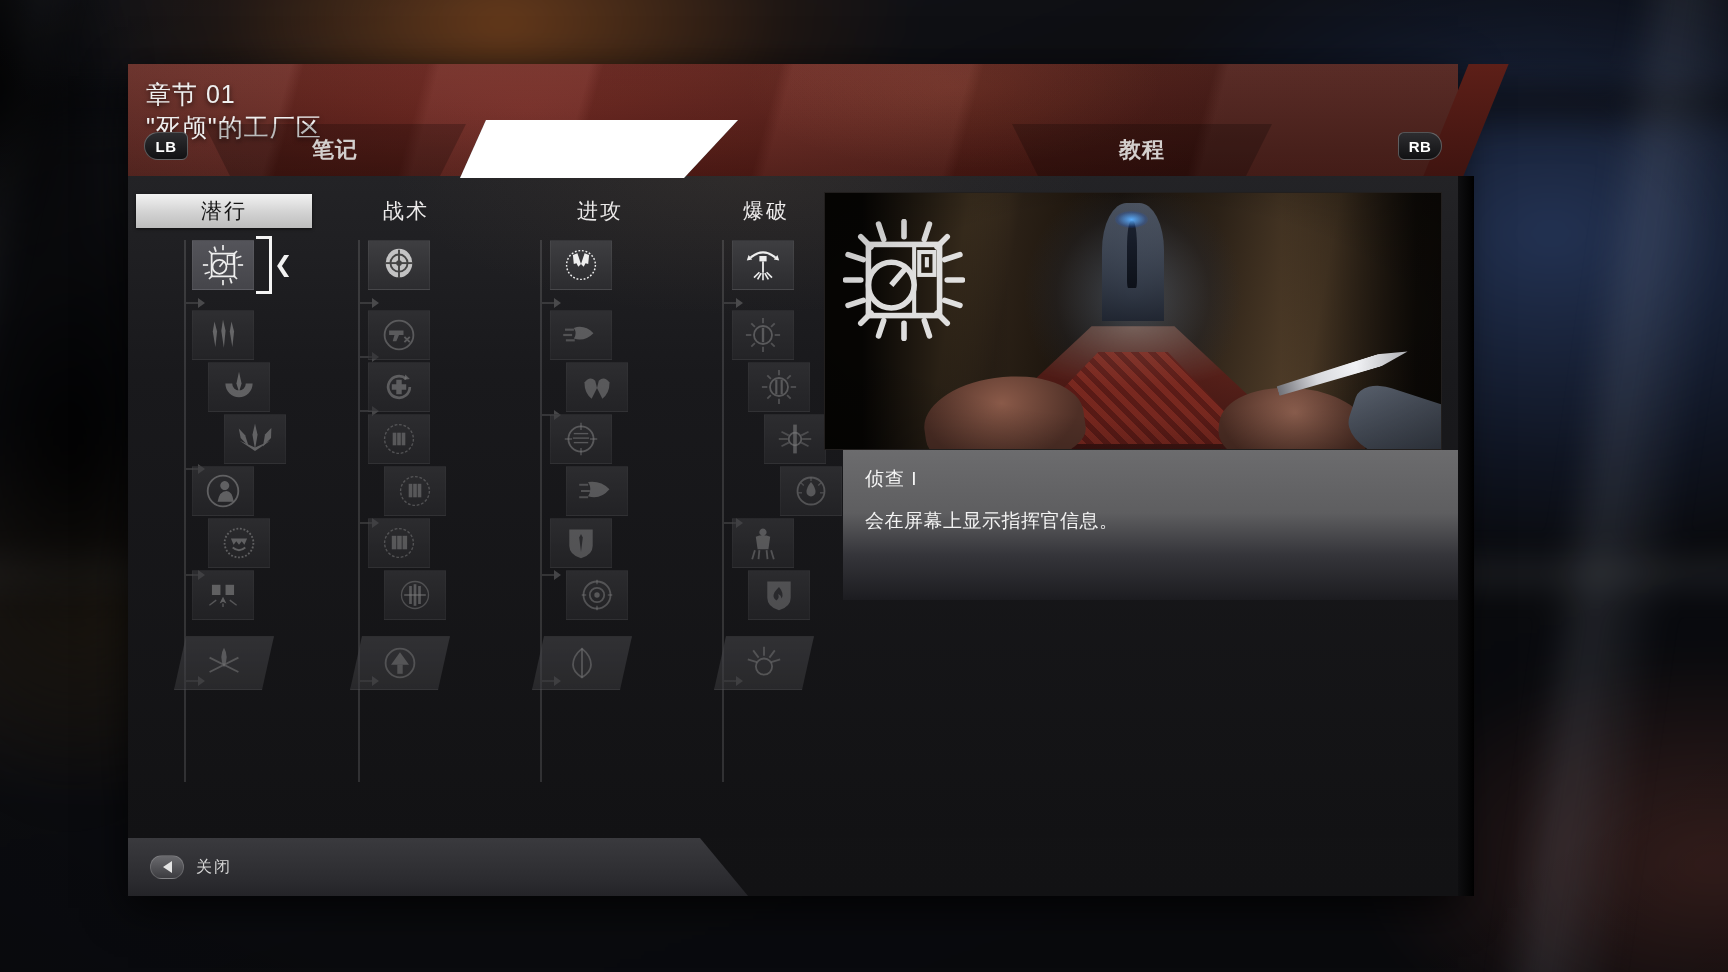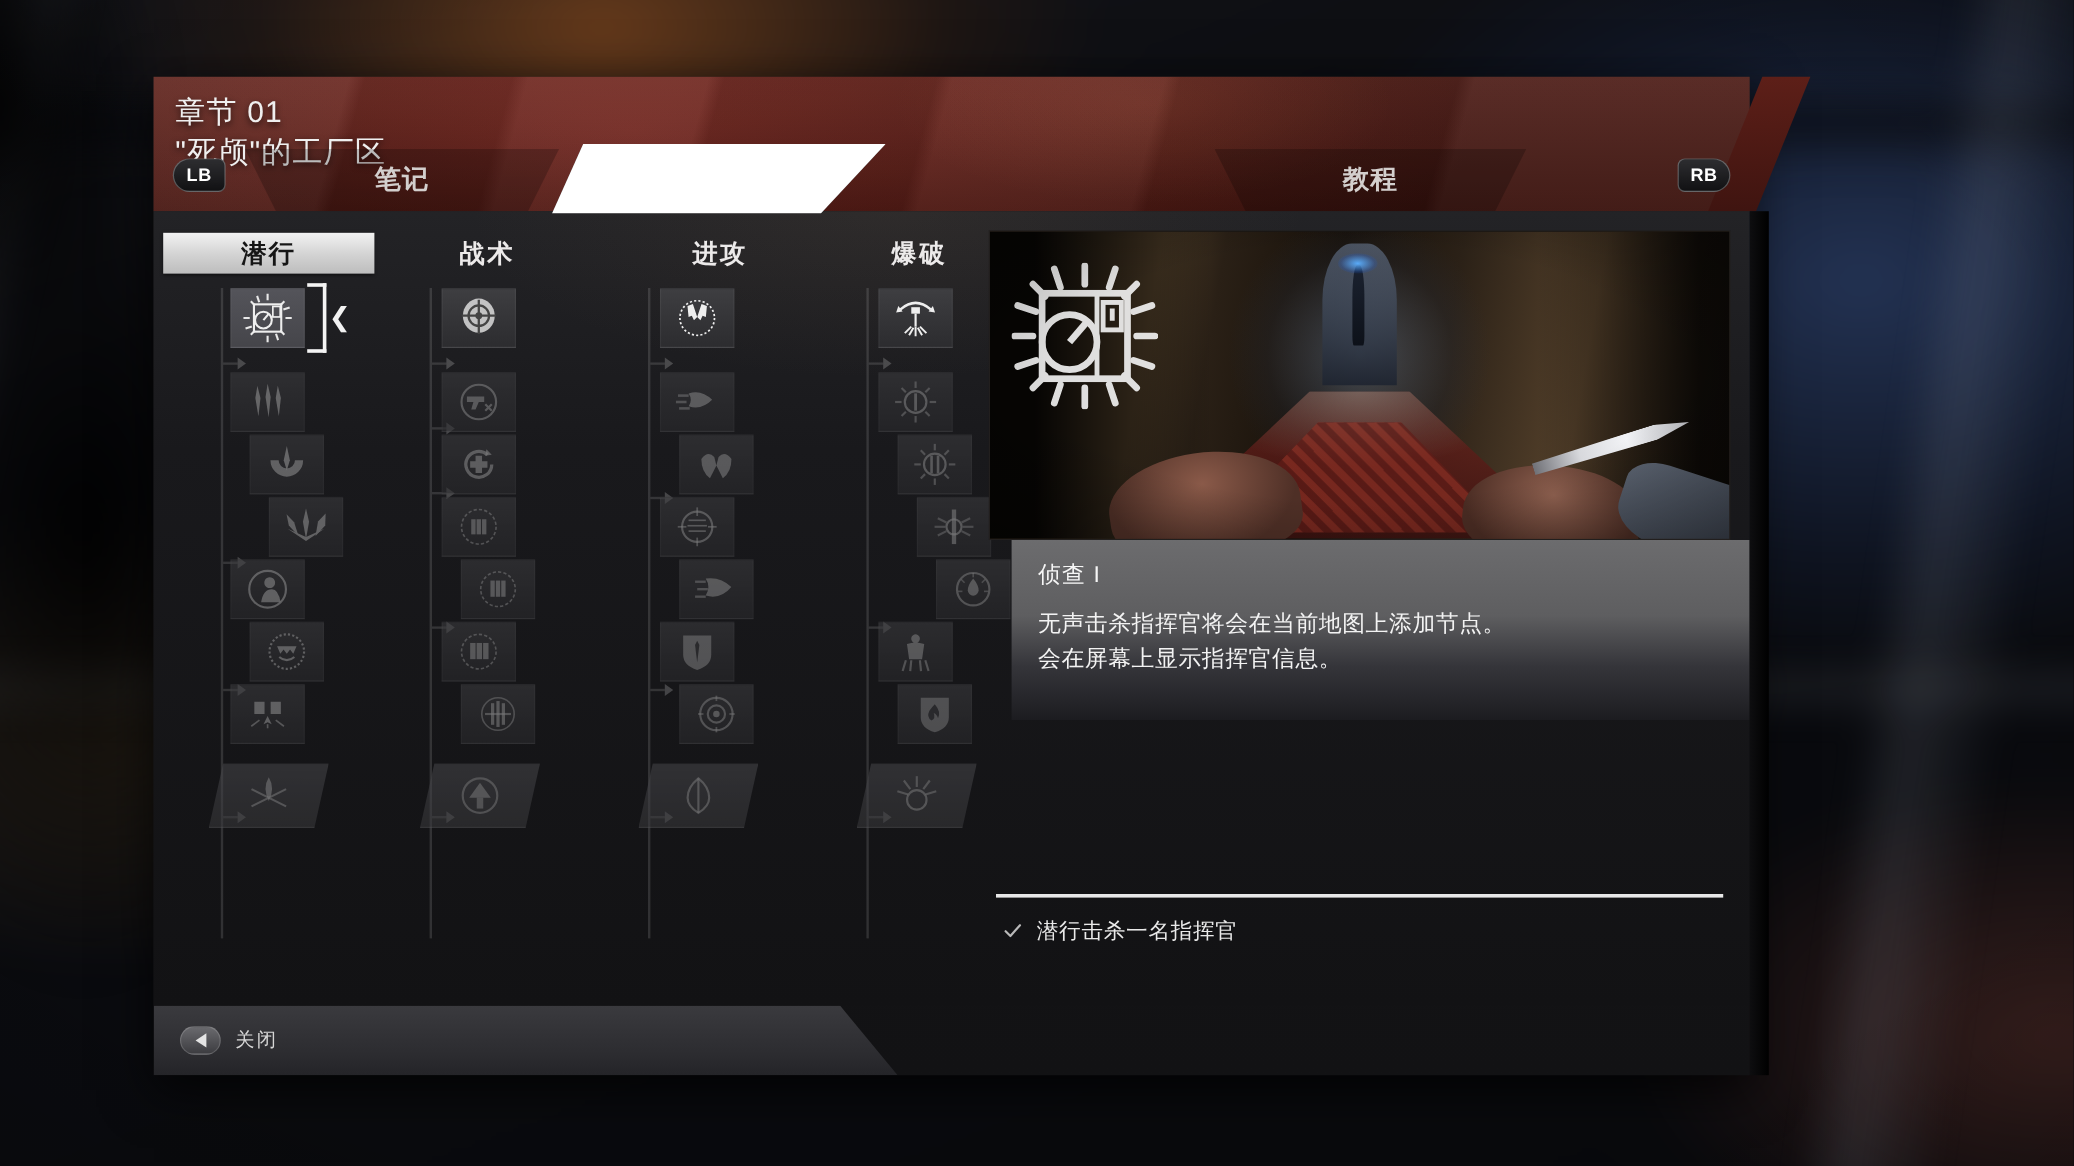--- a/index.html
+++ b/index.html
@@ -125,21 +125,20 @@
   
   .tree { position:absolute; left:0; top:0; width:690px; bottom:0; }
   .col {
     position:absolute; top:18px; bottom:0;
   }
   .col-title {
     position:absolute; top:0; height:34px; min-width:164px;
     display:flex; align-items:center; justify-content:center;
     font-size:21px; color:#eceaea; letter-spacing:2px;
     white-space:nowrap;
-    font-weight:bold;
   }
   .col-title.selected {
     background:linear-gradient(180deg,#f2f2f2 0%,#d2d2d2 55%,#bdbdbd 100%);
     color:#151515;
     box-shadow:0 1px 3px rgba(0,0,0,.6);
   }
 
   .rail {
     position:absolute; top:46px; width:2px; bottom:56px;
     background:rgba(255,255,255,.13);
@@ -784,33 +783,23 @@
             <circle cx="19" cy="26" r="9" fill="none" stroke="#f0f0f0" stroke-width="2.2"></circle>
             <line x1="19" y1="26" x2="25" y2="19" stroke="#f0f0f0" stroke-width="2.2"></line>
             <rect x="30" y="13" width="6" height="9" fill="none" stroke="#f0f0f0" stroke-width="1.6"></rect>
             <line x1="33" y1="15" x2="33" y2="19" stroke="#f0f0f0" stroke-width="1.6"></line>
           </svg>
           <div class="pv-shade"></div>
         </div>
 
         <div class="info">
           <div class="info-title">侦查 I</div>
-          <div class="info-line">无声击杀指挥官将会在当前地图上添加节点。</div>
           <div class="info-line">会在屏幕上显示指挥官信息。</div>
         </div>
 
-        <div class="req-wrap">
-          <div class="req-rule"></div>
-          <div class="req-row">
-            <svg class="req-check" viewBox="0 0 16 16">
-              <path d="M2 8 L6 12 L14 3" fill="none" stroke="#b9b9b9" stroke-width="1.8" stroke-linecap="round" stroke-linejoin="round"></path>
-            </svg>
-            <span class="req-text">潜行击杀一名指挥官</span>
-          </div>
-        </div>
       </div>
     </div>
 
     <div class="footer">
       <div class="footer-btn">
           <span class="tri"></span>
         </div>
       <span class="footer-label">关闭</span>
     </div>
   </div>

